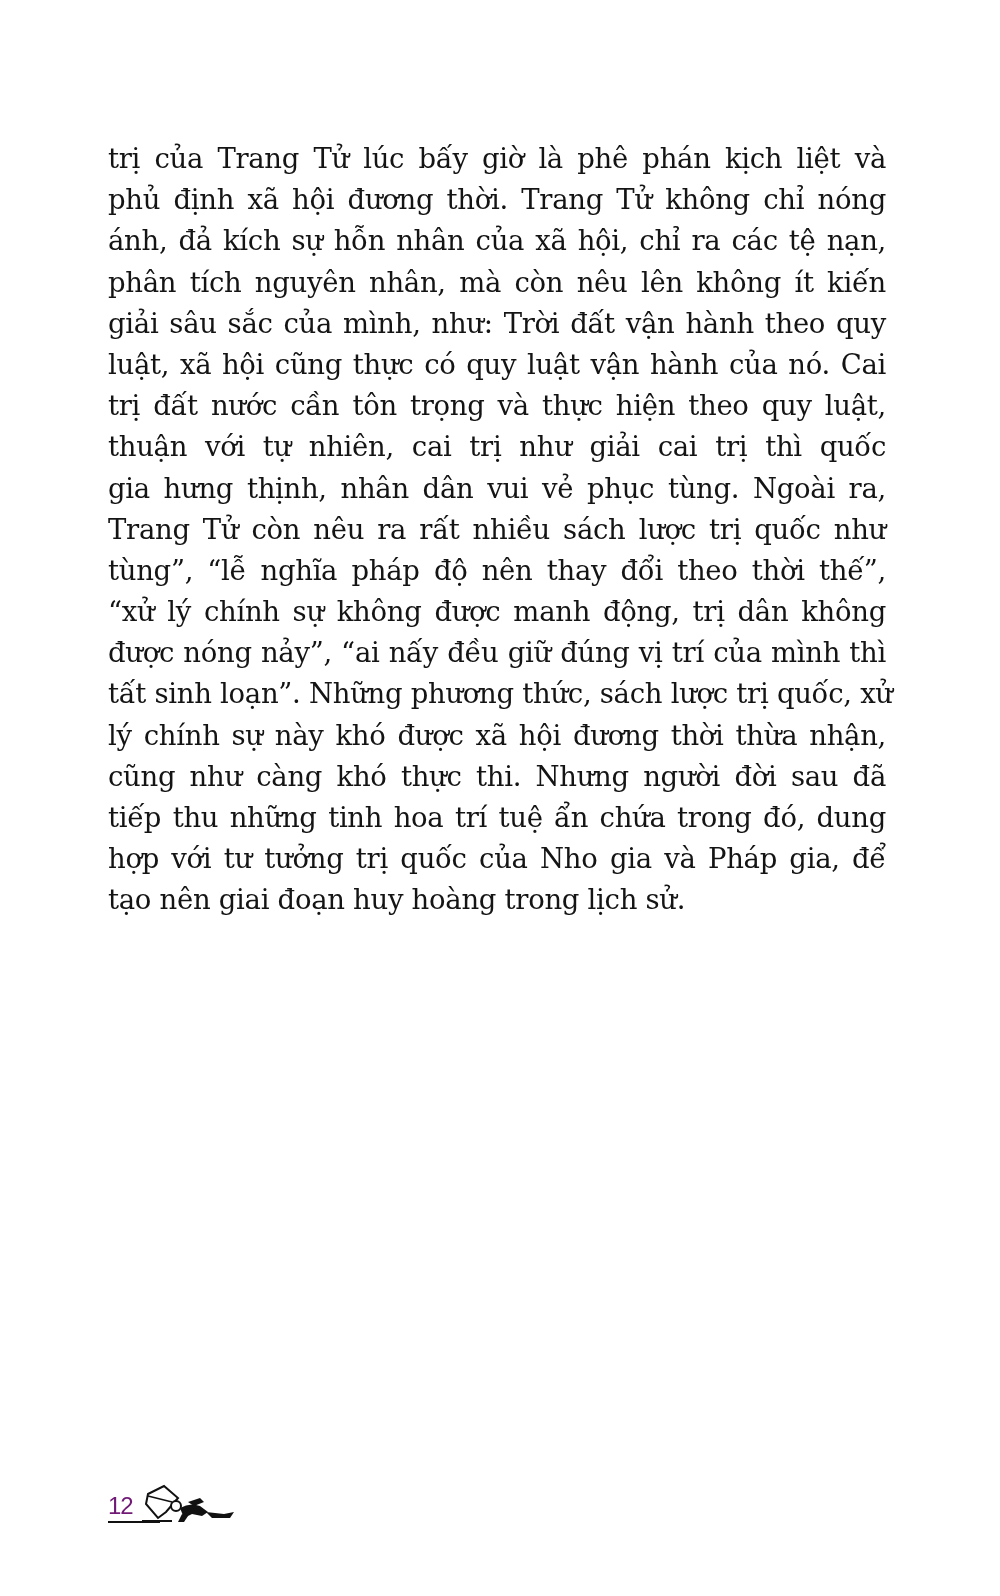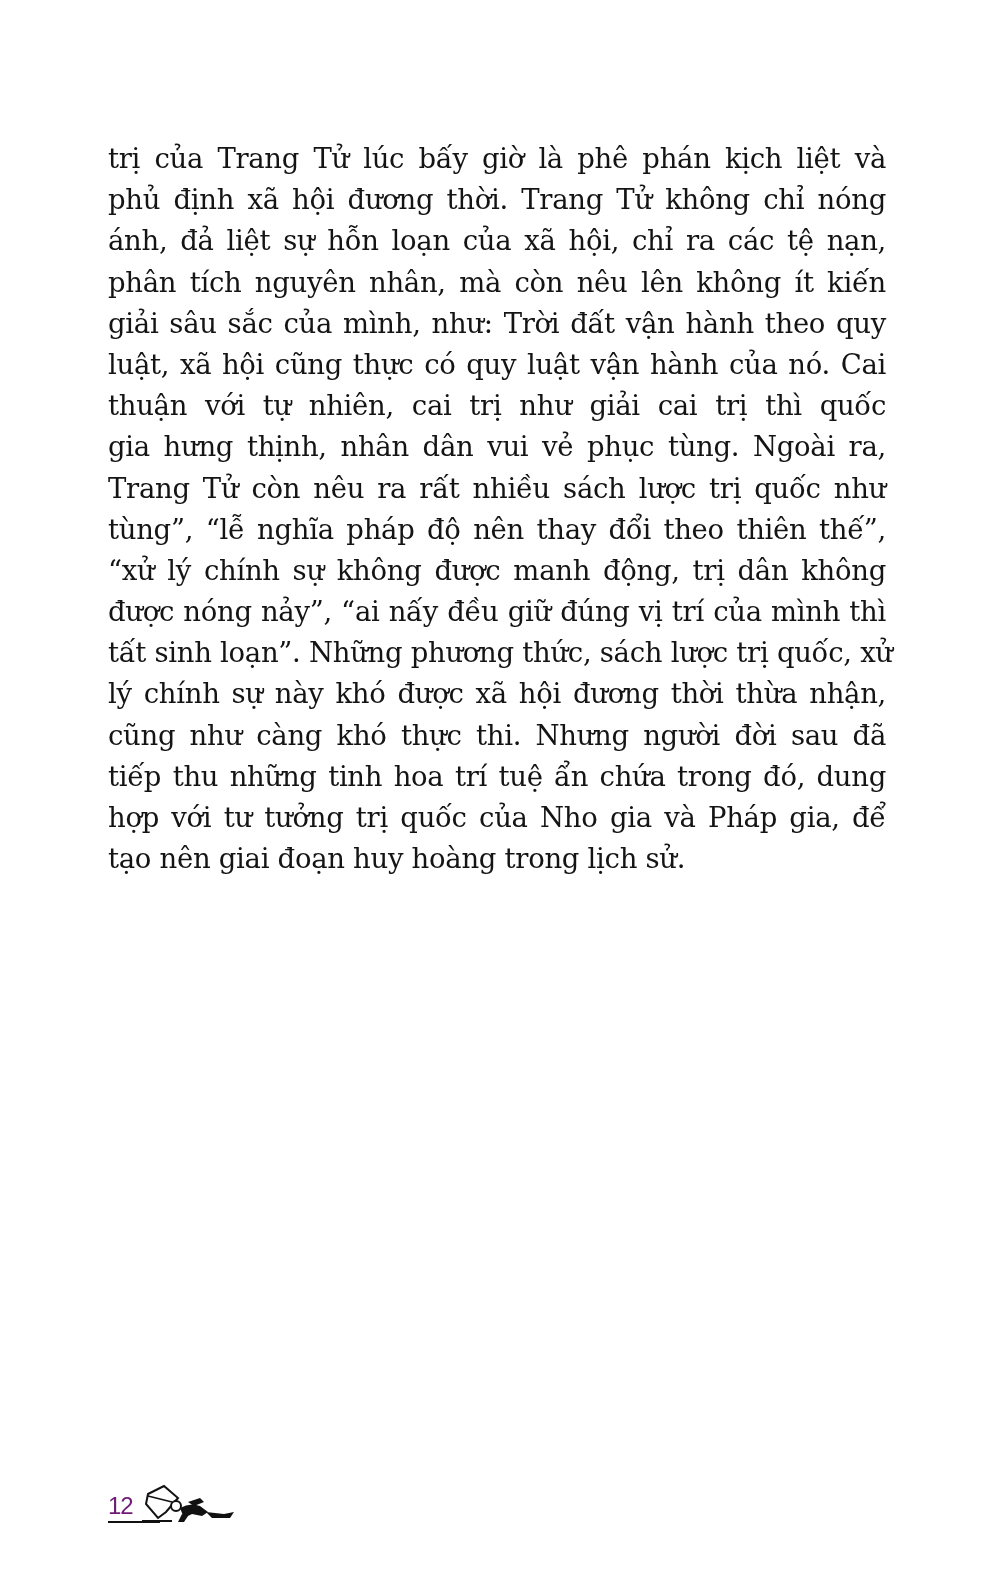--- a/index.html
+++ b/index.html
@@ -78,28 +78,29 @@
     }
   </style>
 </head>
 <body>
 
 <div class="page">
 
   <div class="body-text">
     <span class="line">trị của Trang Tử lúc bấy giờ là phê phán kịch liệt và</span>
     <span class="line">phủ định xã hội đương thời. Trang Tử không chỉ nóng</span>
-    <span class="line">ánh, đả liệt sự hỗn loạn của xã hội, chỉ ra các tệ nạn,</span>
+    <span class="line">ánh, đả kích sự hỗn nhân của xã hội, chỉ ra các tệ nạn,</span>
     <span class="line">phân tích nguyên nhân, mà còn nêu lên không ít kiến</span>
     <span class="line">giải sâu sắc của mình, như: Trời đất vận hành theo quy</span>
     <span class="line">luật, xã hội cũng thực có quy luật vận hành của nó. Cai</span>
+    <span class="line">trị đất nước cần tôn trọng và thực hiện theo quy luật,</span>
     <span class="line">thuận với tự nhiên, cai trị như giải cai trị thì quốc</span>
     <span class="line">gia hưng thịnh, nhân dân vui vẻ phục tùng. Ngoài ra,</span>
     <span class="line">Trang Tử còn nêu ra rất nhiều sách lược trị quốc như</span>
-    <span class="line">tùng”, “lễ nghĩa pháp độ nên thay đổi theo thiên thế”,</span>
+    <span class="line">tùng”, “lễ nghĩa pháp độ nên thay đổi theo thời thế”,</span>
     <span class="line">“xử lý chính sự không được manh động, trị dân không</span>
     <span class="line">được nóng nảy”, “ai nấy đều giữ đúng vị trí của mình thì</span>
     <span class="line">tất sinh loạn”. Những phương thức, sách lược trị quốc, xử</span>
     <span class="line">lý chính sự này khó được xã hội đương thời thừa nhận,</span>
     <span class="line">cũng như càng khó thực thi. Nhưng người đời sau đã</span>
     <span class="line">tiếp thu những tinh hoa trí tuệ ẩn chứa trong đó, dung</span>
     <span class="line">hợp với tư tưởng trị quốc của Nho gia và Pháp gia, để</span>
     <span class="line last">tạo nên giai đoạn huy hoàng trong lịch sử.</span>
   </div>
 

